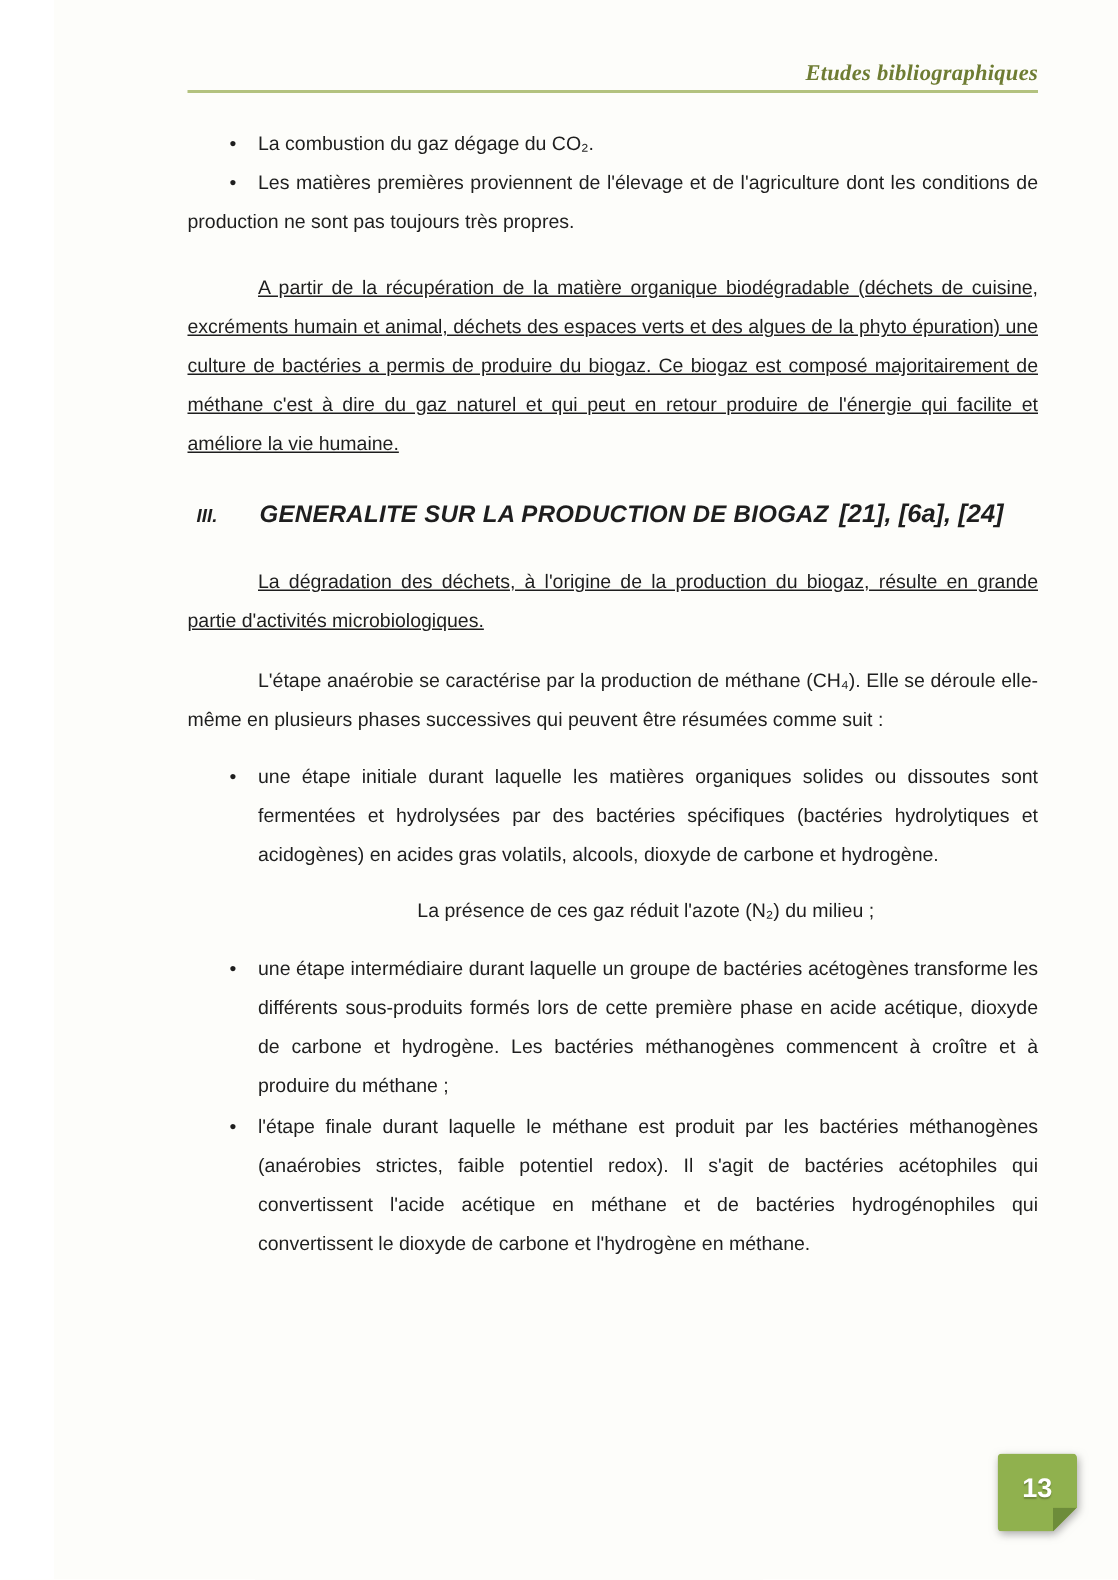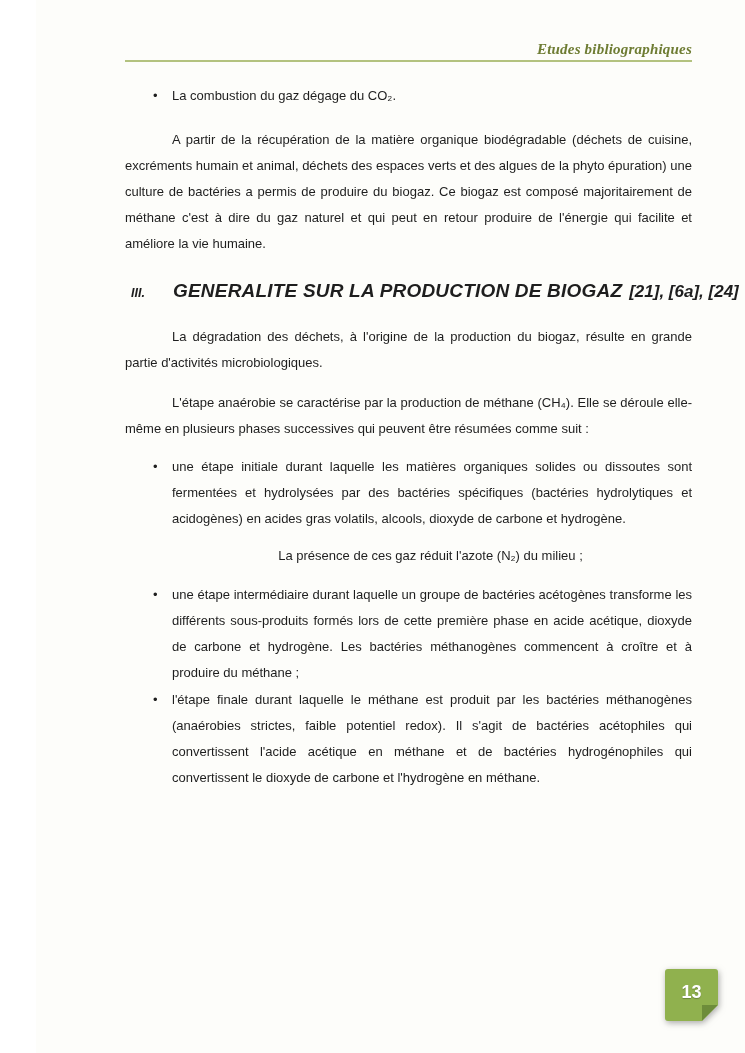--- a/index.html
+++ b/index.html
@@ -47,38 +47,38 @@
 
   
   .b-flat { text-indent: 28px; }
   
   .b-hang { padding-left: 47px; text-indent: -19px; }
   .blt { display: inline-block; width: 19px; text-indent: 0; }
 
   .note { margin-left: 44px; margin-top: 11px; text-align: center; }
 
   .mt21 { margin-top: 21px; }
-  .mt18 { margin-top: 18px; }
+  .mt18 { margin-top: 18px; text-decoration: underline; }
   .mt14 { margin-top: 14px; }
   .mt13 { margin-top: 13px; }
   .mt12 { margin-top: 12px; }
   .mt1  { margin-top: 1px; }
 
   
   .heading {
     display: flex;
     align-items: baseline;
     margin-top: 21px;
     padding-left: 6px;
     text-align: left;
     font-weight: bold;
     font-style: italic;
   }
   .h-num  { flex: none; width: 42px; font-size: 12.5px; }
-  .h-title { font-size: 19px; letter-spacing: 0.2px; white-space: nowrap; }
+  .h-title { font-size: 16px; letter-spacing: 0.2px; white-space: nowrap; }
   .h-refs { font-size: 17px; margin-left: 7px; white-space: nowrap; }
 
   
   .badge-wrap {
     position: absolute;
     left: 629px;
     top: 969px;
     filter: drop-shadow(1px 2px 3px rgba(100,100,100,0.55));
   }
   .page-badge {
@@ -115,20 +115,21 @@
 <div class="page">
 
   <header class="running-header">
     <span class="running-title">Etudes bibliographiques</span>
   </header>
 
   <main class="content">
 
     <p class="b-flat mt21"><span class="blt">•</span><span>La combustion du gaz dégage du CO₂.</span></p>
 
+    <p class="b-flat"><span class="blt">•</span><span>Les matières premières proviennent de l'élevage et de l'agriculture dont les conditions de production ne sont pas toujours très propres.</span></p>
 
     <p class="para indent mt18">A partir de la récupération de la matière organique biodégradable (déchets de cuisine, excréments humain et animal, déchets des espaces verts et des algues de la phyto épuration) une culture de bactéries a permis de produire du biogaz. Ce biogaz est composé majoritairement de méthane c'est à dire du gaz naturel et qui peut en retour produire de l'énergie qui facilite et améliore la vie humaine.</p>
 
     <h2 class="heading">
       <span class="h-num">III.</span>
       <span class="h-title">GENERALITE SUR LA PRODUCTION DE BIOGAZ</span>
       <span class="h-refs">[21], [6a], [24]</span>
     </h2>
 
     <p class="para indent mt18">La dégradation des déchets, à l'origine de la production du biogaz, résulte en grande partie d'activités microbiologiques.</p>

